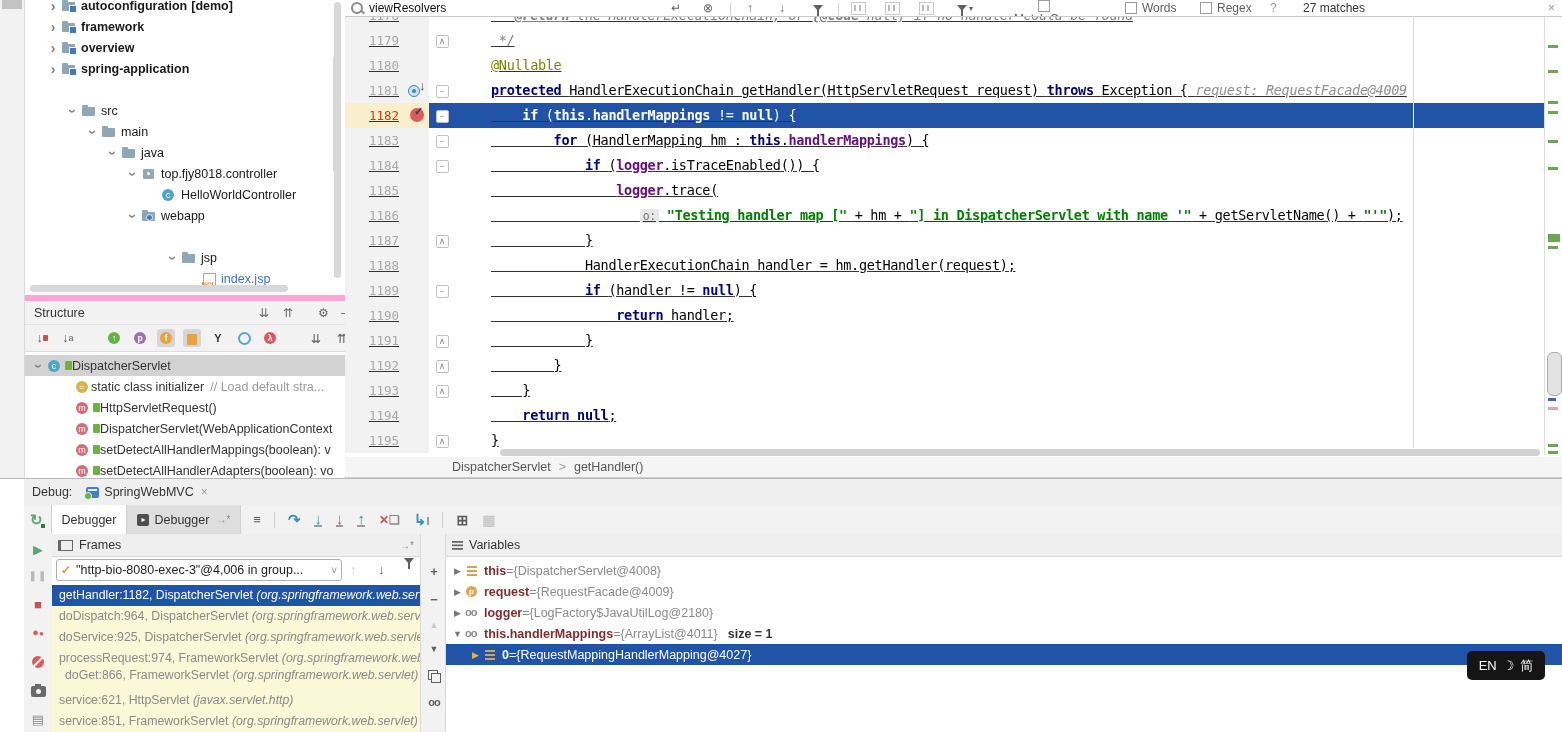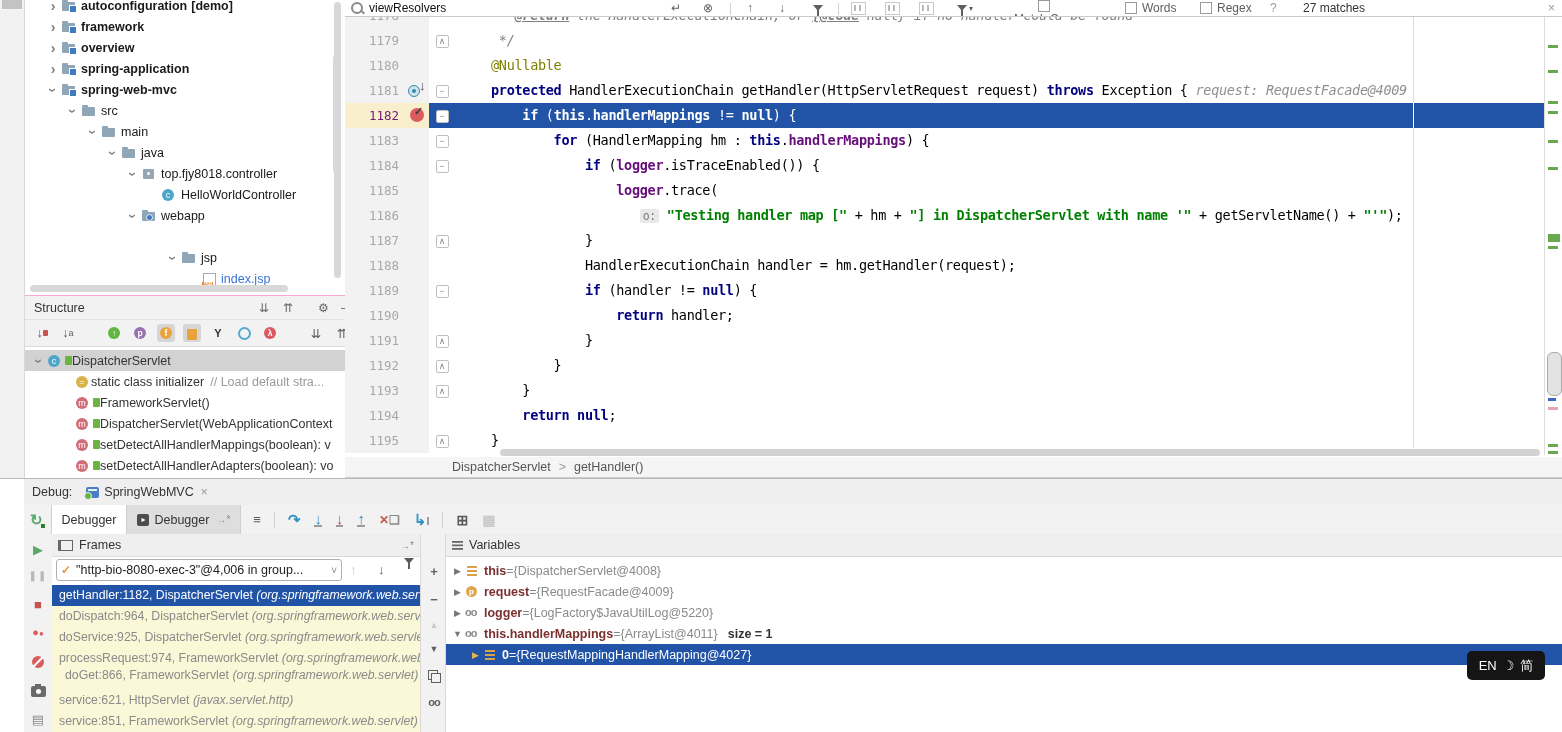--- a/index.html
+++ b/index.html
@@ -45,21 +45,21 @@
            font-weight:bold;padding:0 1px;line-height:5px;}
   .i-init{position:absolute;left:1px;top:1px;width:12px;height:12px;border-radius:50%;background:#d9b34a;color:#fff;
            font-size:9px;line-height:12px;text-align:center;}
   .i-method{position:absolute;left:1px;top:1px;width:12px;height:12px;border-radius:50%;background:#d16d78;color:#fff;
            font-size:9px;line-height:12px;text-align:center;}
   .badge-pub{display:inline-block;width:7px;height:9px;background:#6db33f;border-radius:1px;margin-left:2px;flex:none;}
   #proj-vscroll{left:334px;top:2px;width:7px;height:276px;background:#d8d8d8;border-radius:4px;}
   #proj-hscroll{left:30px;top:285px;width:258px;height:7px;background:#d8d8d8;border-radius:4px;}
 
   
-  #structure{left:25px;top:295px;width:320px;height:183px;background:#fff;border-top:1px solid #f9a8d4;overflow:hidden;}
+  #structure{left:25px;top:295px;width:320px;height:183px;background:#fff;border-top:6px solid #f9a8d4;overflow:hidden;}
   #structure .hdr{position:absolute;left:0;top:0;width:100%;height:24px;background:#f2f2f2;
       display:flex;align-items:center;padding-left:9px;box-sizing:border-box;border-bottom:1px solid #e2e2e2;}
   #structure .hdr .title{color:#333;}
   #structure .hdr .hic{position:absolute;color:#666;font-size:12px;}
   #structure .tbar{position:absolute;left:0;top:24px;width:100%;height:27px;background:#f2f2f2;
       border-bottom:1px solid #dcdcdc;display:flex;align-items:center;padding-left:8px;box-sizing:border-box;gap:8px;}
   .tbic{display:inline-flex;width:18px;height:18px;align-items:center;justify-content:center;border-radius:3px;flex:none;position:relative;}
   .tbic.on{background:#d6d6d6;}
   .cir{width:12px;height:12px;border-radius:50%;color:#fff;font-size:8.5px;line-height:12px;text-align:center;font-weight:bold;}
   .srow-wrap{position:absolute;left:0;top:52px;width:100%;}
@@ -72,30 +72,30 @@
   #editor{left:345px;top:0;width:1217px;height:478px;background:#fff;}
   #findbar{position:absolute;left:0;top:0;width:1217px;height:16px;background:#fff;border-bottom:1px solid #c9c9c9;z-index:30;overflow:hidden;}
   #findbar .fitem{position:absolute;top:0px;height:16px;display:flex;align-items:center;color:#5f5f5f;font-size:12px;}
   .i-search{width:8px;height:8px;border:2px solid #8a8a8a;border-radius:50%;position:relative;}
   .i-search::after{content:"";position:absolute;left:7px;top:7px;width:5px;height:2px;background:#8a8a8a;transform:rotate(45deg);}
   .cbx{width:10px;height:10px;border:1px solid #9a9a9a;background:#fff;display:inline-block;margin-right:5px;flex:none;}
   .selbox{display:inline-block;width:13px;height:11px;border:1px solid #c9c9c9;margin-right:5px;position:relative;}
   .selbox::after{content:"";position:absolute;left:2px;top:2px;width:3px;height:6px;border-left:2px solid #b9b9b9;border-right:2px solid #b9b9b9;}
   .funnel{width:0;height:0;border-left:5px solid transparent;border-right:5px solid transparent;border-top:6px solid #5f5f5f;position:relative;}
   .funnel::after{content:"";position:absolute;left:-1px;top:-1px;width:2px;height:6px;background:#5f5f5f;} 
-  .crow{position:absolute;left:0;width:1199px;height:25px;display:flex;}
+  .crow{position:absolute;left:0;width:1199px;height:25px;display:flex;text-decoration:underline;}
   .cnum{width:54px;text-align:right;padding-right:8px;background:#f2f2f2;color:#a8a8a8;
         font:12.5px/25px "DejaVu Sans Mono",monospace;flex:none;}
   .cicon{width:22px;background:#f2f2f2;flex:none;position:relative;}
   .cfold{width:26px;flex:none;text-align:center;position:relative;}
   .ccode{flex:1;padding-left:36px;font:13.5px/25px "DejaVu Sans Mono",monospace;letter-spacing:-0.3px;
          white-space:pre;overflow:hidden;position:relative;}
   .crow.exec .ccode,.crow.exec .cfold{background:#2154a6;}
   .crow.exec .ccode span{color:#fff !important;}
-  .crow.exec .cnum,.crow.exec .cicon{background:#f9efcc;color:#701a75;}
+  .crow.exec .cnum,.crow.exec .cicon{background:#f9efcc;color:#c2410c;}
   .k{color:#000080;font-weight:bold;} .f{color:#660e7a;font-weight:bold;}
   .s{color:#008000;font-weight:bold;} .p{color:#000;}
   .c{color:#808080;font-style:italic;}
   .cb{color:#808080;font-style:italic;font-weight:bold;text-decoration:underline;}
   .a{color:#808000;} .h{color:#909090;font-style:italic;}
   .ch{background:#e8e8e8;color:#777;border-radius:2px;padding:0 3px;font-size:11.5px;font-style:normal;}
   .foldbox{display:inline-block;width:11px;height:11px;margin-top:7px;border:1px solid #c0c0c0;background:#fff;
            border-radius:2px;color:#8a8a8a;font-size:9px;line-height:10px;text-align:center;}
   .bp{position:absolute;left:3px;top:5px;width:14px;height:14px;border-radius:50%;background:#db5c5c;}
   .bp::after{content:"✓";position:absolute;left:4px;top:-3px;color:#3f3f3f;font-size:11px;font-weight:bold;}
@@ -228,28 +228,20 @@
         <span class="lbl b">overview</span>
       </div>
       <div class="trow" style="top: 58px; padding-left: 20px;">
         <span class="chev ">›</span>
         <span class="ticon">
           <span class="i-folder"></span>
           <span class="badge-mod"></span>
         </span>
         <span class="lbl b">spring-application</span>
       </div>
-      <div class="trow" style="top: 79px; padding-left: 20px;">
-        <span class="chev down">›</span>
-        <span class="ticon">
-          <span class="i-folder"></span>
-          <span class="badge-mod"></span>
-        </span>
-        <span class="lbl b">spring-web-mvc</span>
-      </div>
       <div class="trow" style="top: 100px; padding-left: 40px;">
         <span class="chev down">›</span>
         <span class="ticon">
           <span class="i-folder"></span>
         </span>
         <span class="lbl">src</span>
       </div>
       <div class="trow" style="top: 121px; padding-left: 60px;">
         <span class="chev down">›</span>
         <span class="ticon">
@@ -364,21 +356,21 @@
           </span>
           <span class="lbl">static class initializer</span>
           <span class="cm">// Load default stra...</span>
         </div>
         <div class="srow" style="top: 44px; padding-left: 34px;">
           <span class="chev none">›</span>
           <span class="ticon">
             <span class="i-method">m</span>
           </span>
           <span class="badge-pub"></span>
-          <span class="lbl">FrameworkServlet()</span>
+          <span class="lbl">HttpServletRequest()</span>
         </div>
         <div class="srow" style="top: 65px; padding-left: 34px;">
           <span class="chev none">›</span>
           <span class="ticon">
             <span class="i-method">m</span>
           </span>
           <span class="badge-pub"></span>
           <span class="lbl">DispatcherServlet(WebApplicationContext</span>
         </div>
         <div class="srow" style="top: 86px; padding-left: 34px;">
@@ -689,21 +681,21 @@
           <span class="veq"> = </span>
           <span class="vval">{RequestFacade@4009}</span>
         </div>
         <div class="vrow" style="top: 45px; padding-left: 4px;">
           <span class="vchev">▶</span>
           <span class="vico">
             <span class="watchic">oo</span>
           </span>
           <span class="vname">logger</span>
           <span class="veq"> = </span>
-          <span class="vval">{LogFactory$JavaUtilLog@5220}</span>
+          <span class="vval">{LogFactory$JavaUtilLog@2180}</span>
         </div>
         <div class="vrow" style="top: 66px; padding-left: 4px;">
           <span class="vchev">▼</span>
           <span class="vico">
             <span class="watchic">oo</span>
           </span>
           <span class="vname">this.handlerMappings</span>
           <span class="veq"> = </span>
           <span class="vval">{ArrayList@4011}</span>
           <span class="vextra">size = 1</span>

